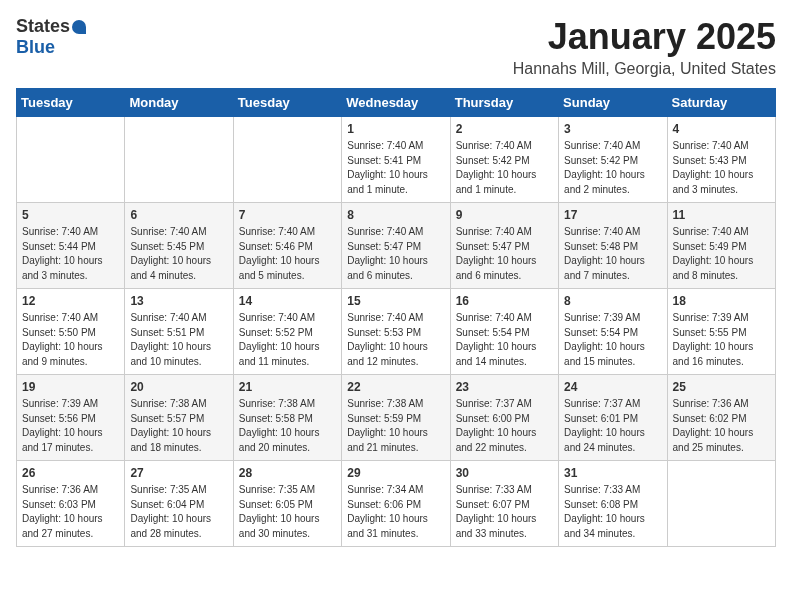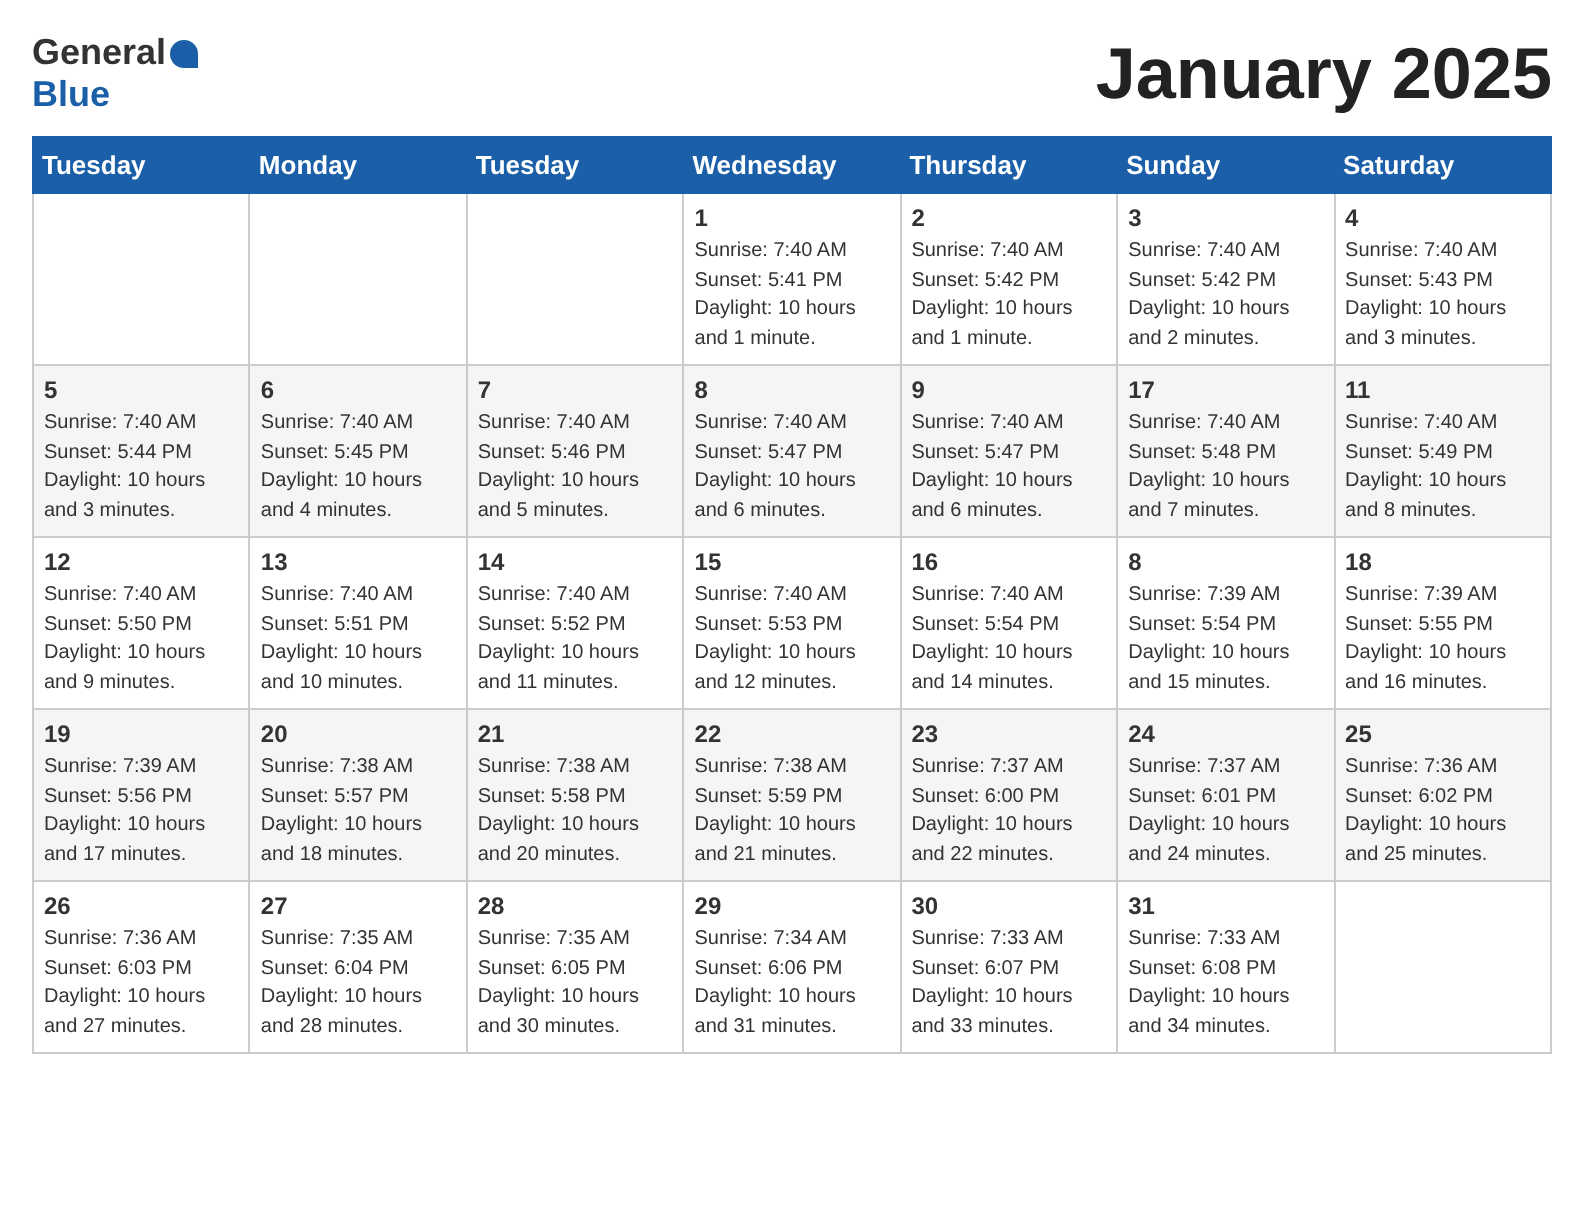--- a/index.html
+++ b/index.html
@@ -88,29 +88,30 @@
     .empty-cell {
       background: #fff !important;
     }
   </style>
 </head>
 <body>
 
 <div class="header-area">
   <div class="logo">
     <div class="logo-line">
-      <span style="font-size:18px;font-weight:bold;color:#333;">General</span>
+      <span style="font-size:18px;font-weight:bold;color:#333;">States</span>
       <span class="logo-icon"></span>
     </div>
     <div>
       <span style="font-size:18px;font-weight:bold;color:#1a5fa8;">Blue</span>
     </div>
   </div>
   <div class="title-area">
     <div class="calendar-title">January 2025</div>
+    <div class="calendar-subtitle">Hannahs Mill, Georgia, United States</div>
   </div>
 </div>
 
 <table class="calendar-table">
   <thead>
     <tr>
     <th>Tuesday</th>
         <th>Monday</th>
         <th>Tuesday</th>
         <th>Wednesday</th>

